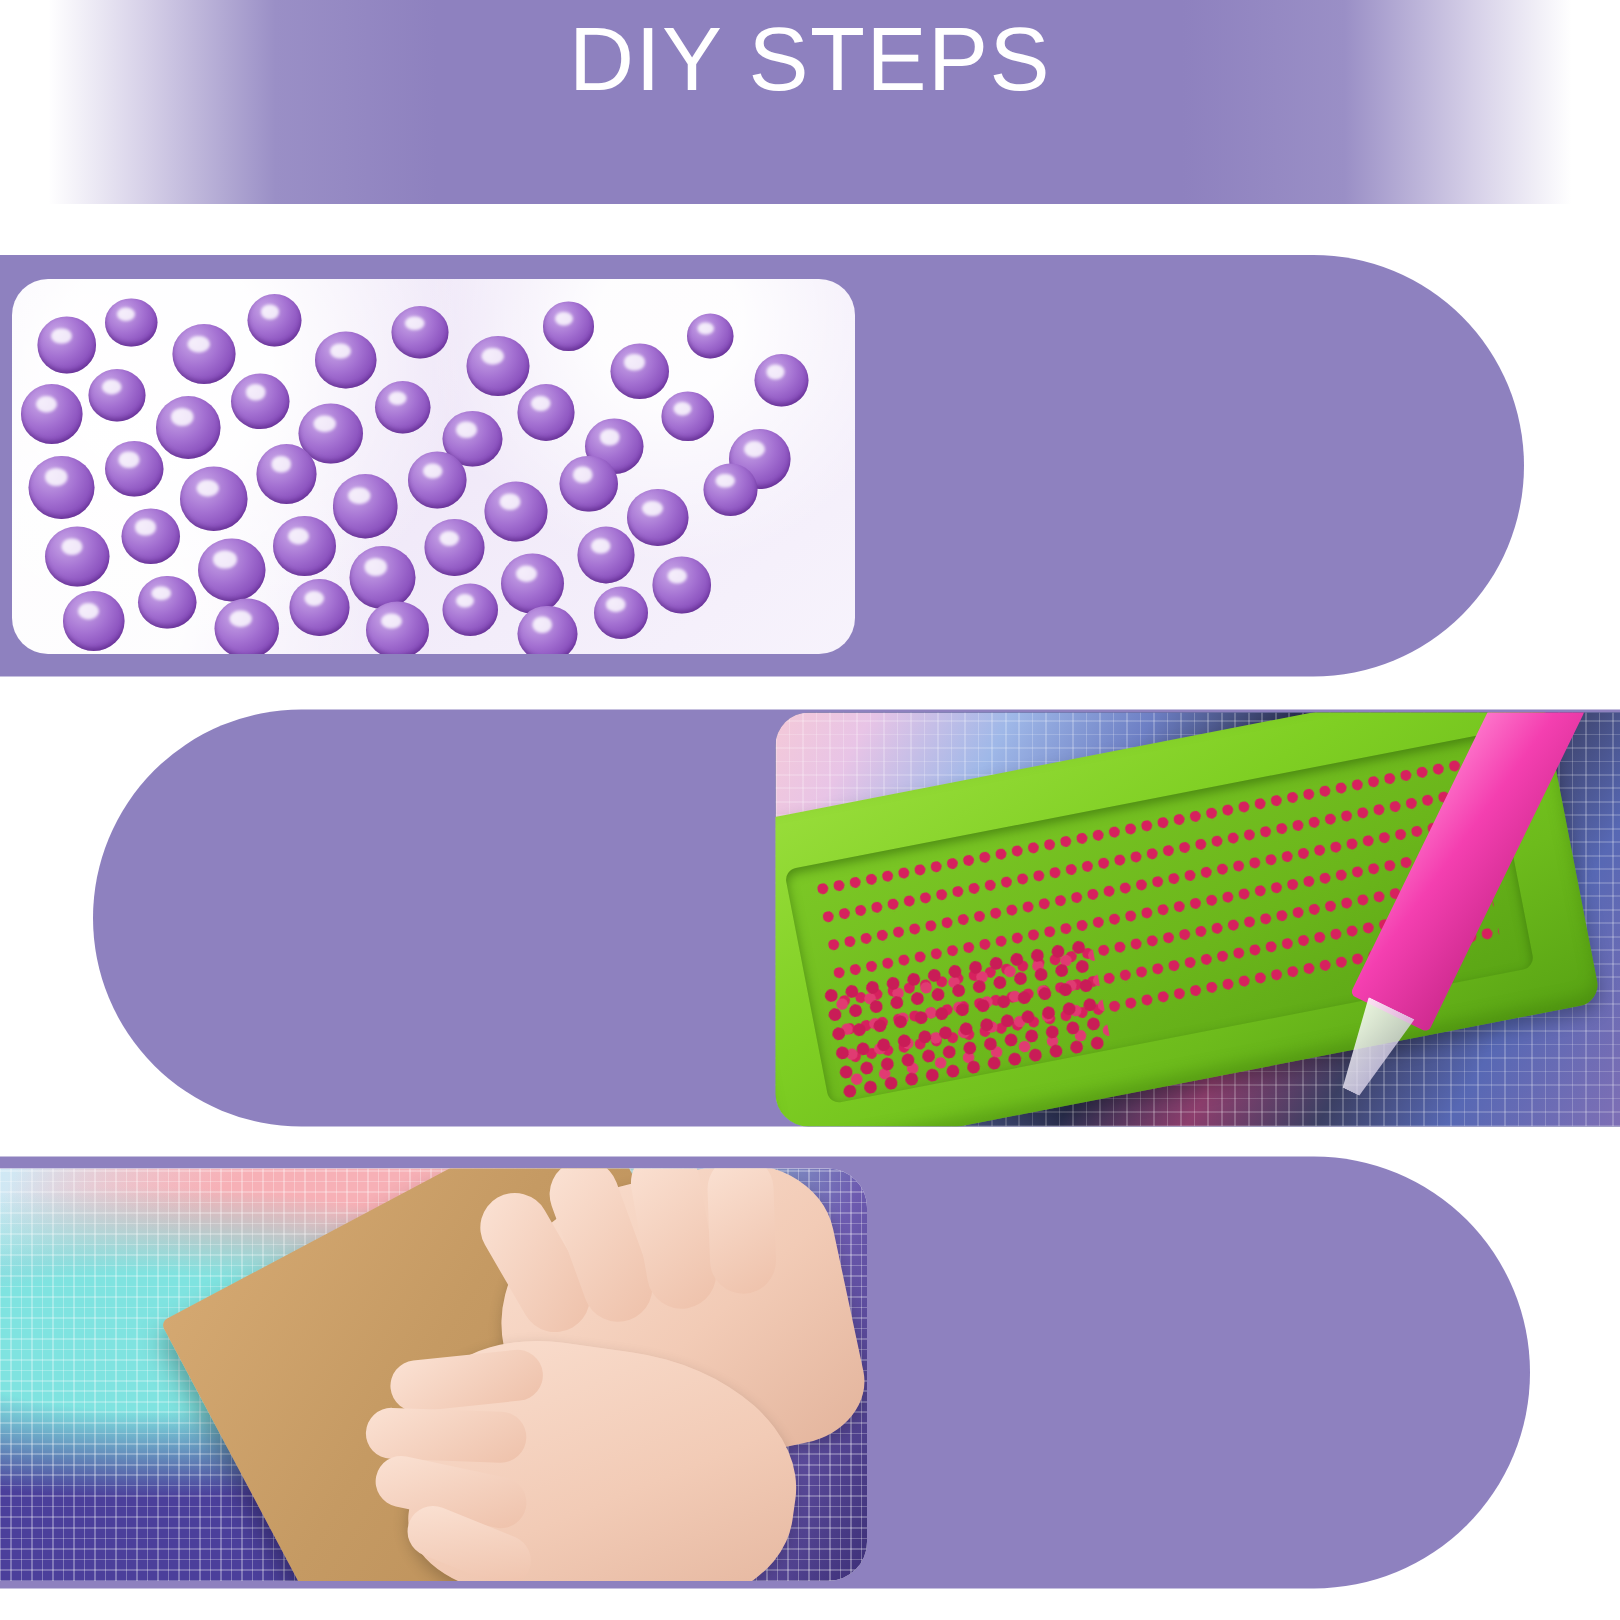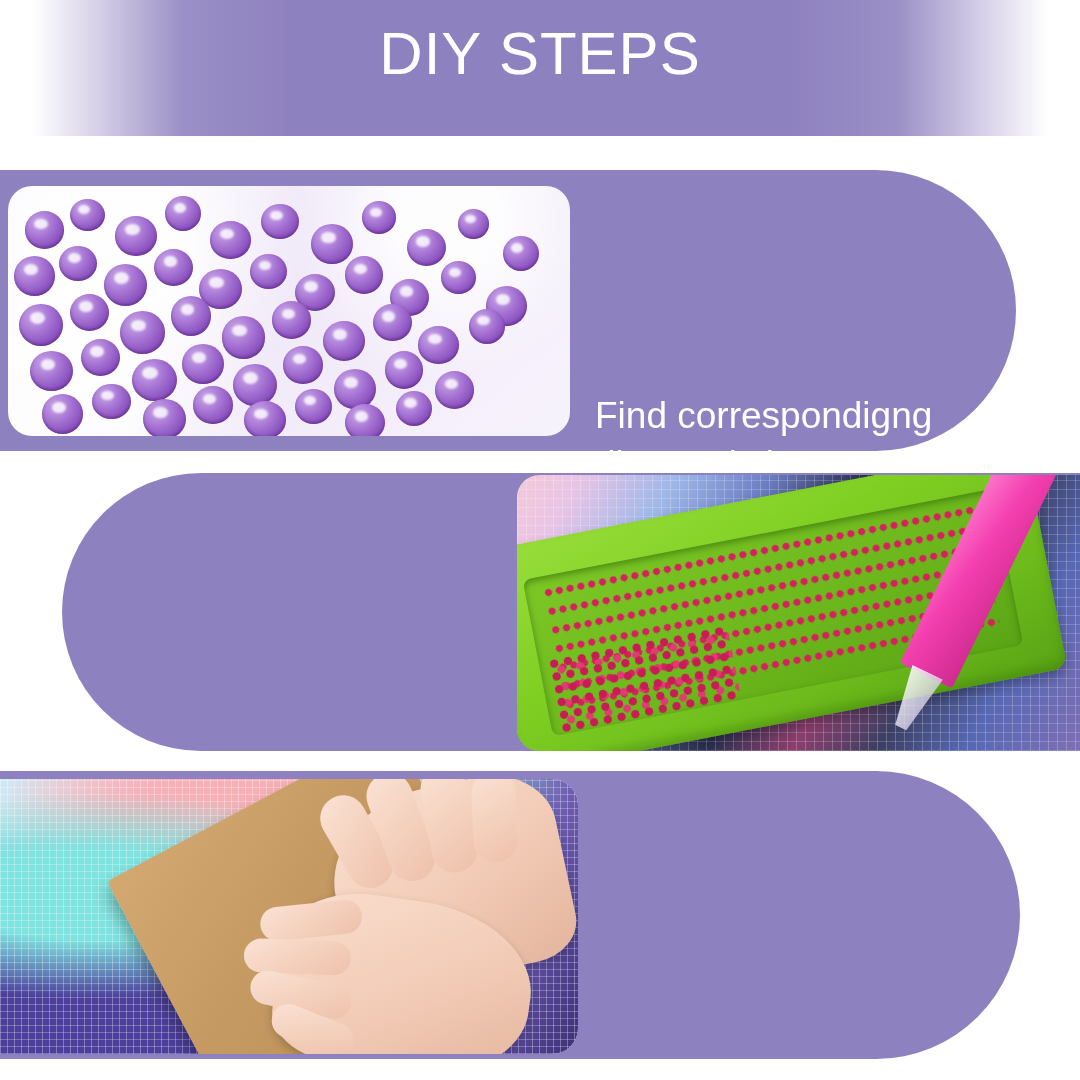--- a/index.html
+++ b/index.html
@@ -36,21 +36,21 @@
     display: flex;
     align-items: flex-start;
     justify-content: center;
   }
   .header-title {
     color: #ffffff;
     font-size: 60px;
     font-weight: 400;
     letter-spacing: 1px;
     line-height: 1;
-    margin-top: 24px;
+    margin-top: 10px;
     white-space: nowrap;
   }
 
   
   .panel {
     position: absolute;
     background: #8e81bf;
     overflow: hidden;
   }
 
@@ -329,25 +329,20 @@
       <span class="drill" style="left:15%;top:79%;width:6.8%;height:14%"></span>
       <span class="drill" style="left:24%;top:85%;width:7.6%;height:16%"></span>
       <span class="drill" style="left:33%;top:80%;width:7.0%;height:15%"></span>
       <span class="drill" style="left:42%;top:86%;width:7.4%;height:15%"></span>
       <span class="drill" style="left:51%;top:81%;width:6.6%;height:14%"></span>
       <span class="drill" style="left:60%;top:87%;width:7.0%;height:15%"></span>
       <span class="drill" style="left:69%;top:82%;width:6.4%;height:14%"></span>
     </div>
   </div>
 
-  <div class="panel-text text-1">
-    <span class="line">Find correspondigng</span>
-    <span class="line">diamonds bag</span>
-
-  </div>
 </div>
 
 <div class="panel panel-2">
 
   <div class="panel-photo photo-2">
     <div class="canvas-grid"></div>
     <div class="tray">
       <div class="tray-well">
         <span class="drill-row" style="top:8%"></span>
         <span class="drill-row" style="top:20%"></span>

